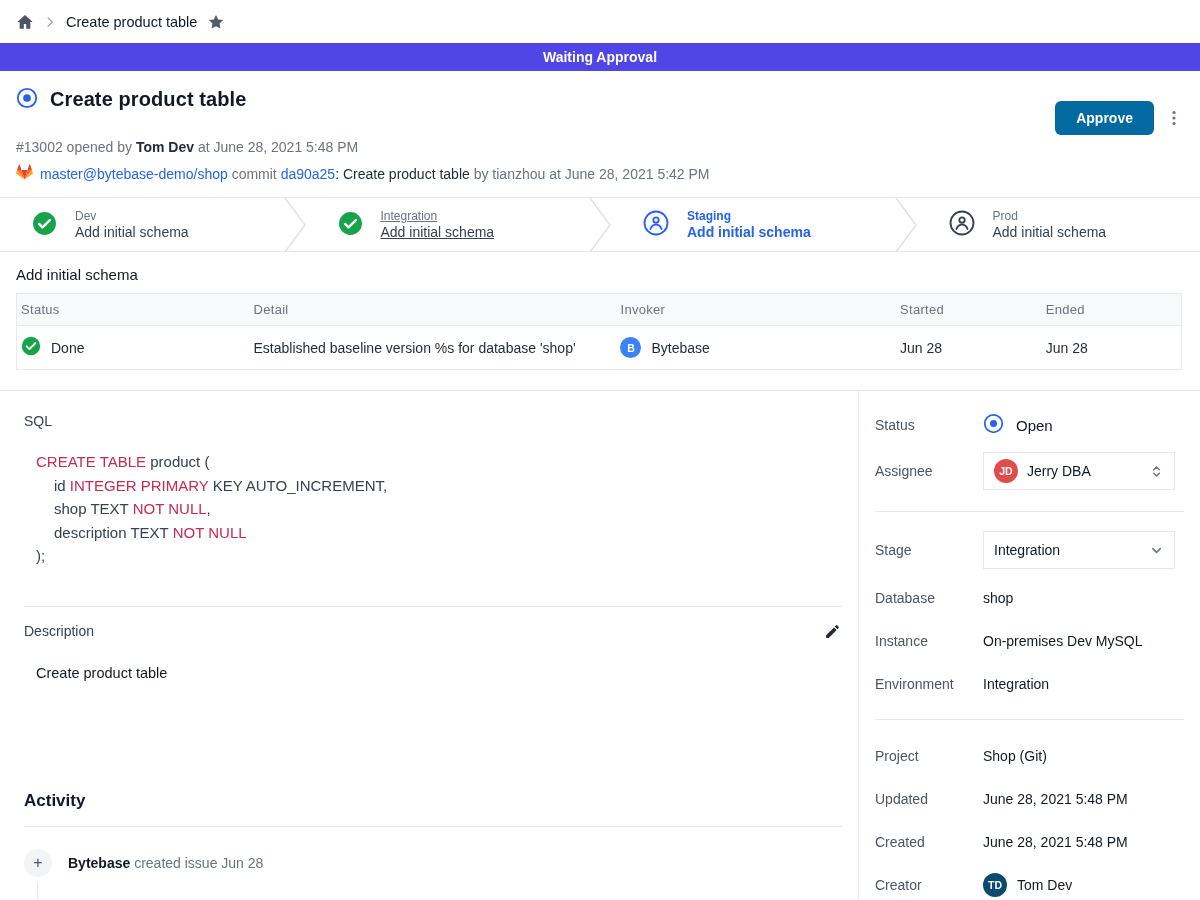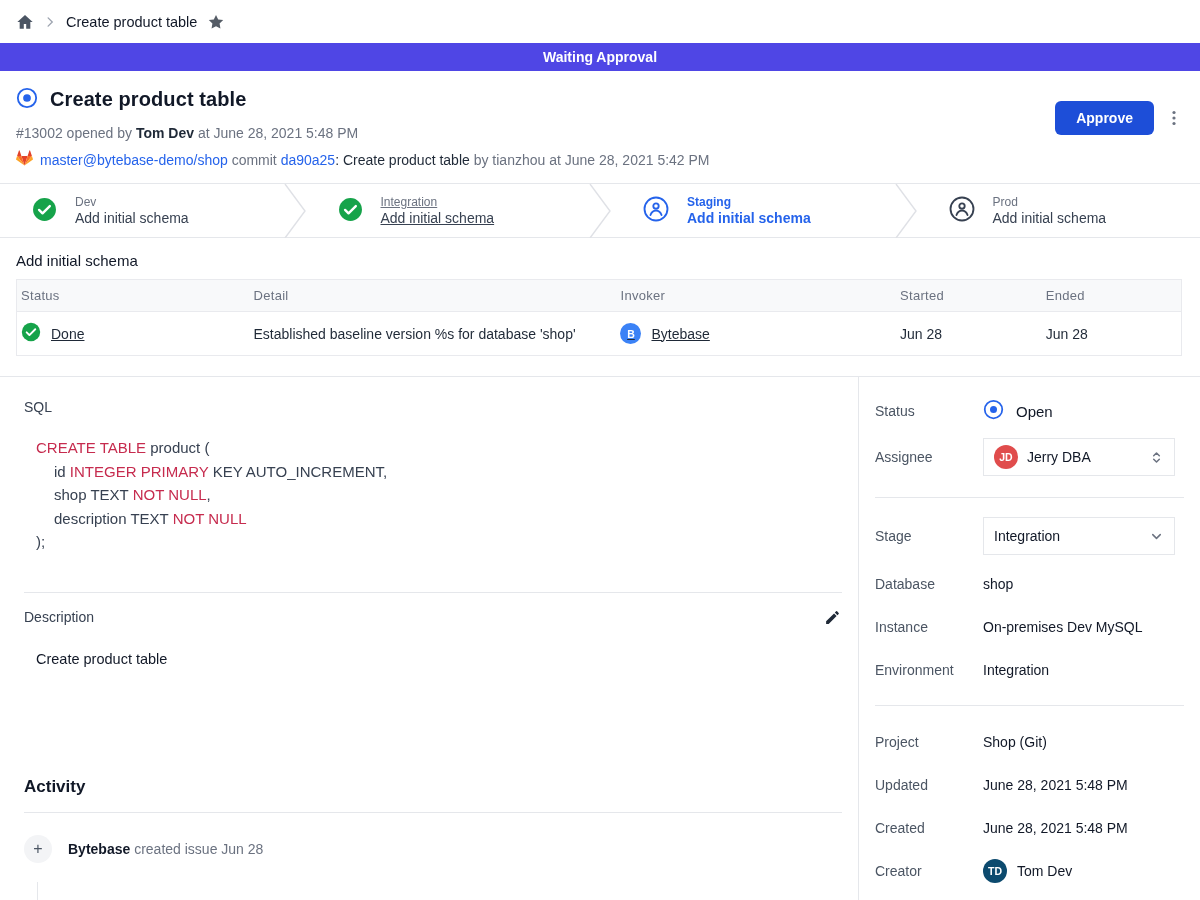--- a/index.html
+++ b/index.html
@@ -16,29 +16,29 @@
   .crumbbar svg { display:block; }
   .crumb-title { font-size:14.5px; color:#111827; }
 
   
   .banner { height:28px; flex:0 0 28px; background:#4f46e5; color:#fff; display:flex; align-items:center; justify-content:center; font-size:14px; font-weight:600; }
 
   
   .header { position:relative; padding:16px 16px 14px 16px; background:#fff; }
   .title-row { display:flex; align-items:center; gap:12px; }
   .issue-title { font-size:20px; font-weight:700; color:#111827; letter-spacing:.1px; }
-  .meta-line { margin-top:13px; font-size:14px; color:#6b7280; }
+  .meta-line { margin-top:27px; font-size:14px; color:#6b7280; }
   .meta-line .dark { color:#1f2937; font-weight:600; }
   .commit-line { margin-top:9px; font-size:14px; color:#6b7280; display:flex; align-items:center; }
   .commit-line .seg { white-space:pre; }
   .commit-line a, .lnk { color:#2563eb; text-decoration:none; cursor:pointer; }
   .commit-line .msg { color:#1f2937; }
   .gitlab-ic { margin-right:7px; flex:0 0 auto; }
   .header-actions { position:absolute; right:14px; top:30px; display:flex; align-items:center; gap:8px; }
-  .btn-approve { background:#1d4ed8; color:#fff; border:none; border-radius:6px; font-family:inherit; font-size:14px; font-weight:600; padding:9px 21px; cursor:pointer; }
+  .btn-approve { background:#0369a1; color:#fff; border:none; border-radius:6px; font-family:inherit; font-size:14px; font-weight:600; padding:9px 21px; cursor:pointer; }
   .kebab { background:none; border:none; cursor:pointer; padding:4px 4px; display:flex; }
 
   
   .pipeline { flex:0 0 55px; height:55px; border-top:1px solid #e5e7eb; border-bottom:1px solid #e5e7eb; display:flex; align-items:stretch; }
   .stage { flex:1 1 0; display:flex; align-items:center; gap:18px; padding-left:32px; min-width:0; cursor:pointer; }
   .stage-texts { display:flex; flex-direction:column; gap:1px; }
   .stage-env { font-size:12px; color:#6b7280; }
   .stage-task { font-size:14px; color:#374151; }
   .stage.done-link .stage-env, .stage.done-link .stage-task { text-decoration:underline; }
   .stage.active .stage-env { color:#2563eb; font-weight:600; }
@@ -49,21 +49,21 @@
   .task-section { padding:14px 18px 20px 16px; }
   .task-title { font-size:15px; color:#111827; margin-bottom:10px; padding-left:0; }
   table.tasks { width:100%; border-collapse:collapse; border:1px solid #e9eaee; }
   table.tasks th { background:#f8f9fa; font-weight:400; font-size:13px; color:#6b7280; text-align:left; padding:8px 0 8px 4px; letter-spacing:.3px; border-bottom:1px solid #e9eaee; }
   table.tasks td { padding:10px 0 10px 4px; font-size:14px; color:#1f2937; background:#fff; }
   th.c-status, td.c-status { width:20%; padding-left:19px; }
   th.c-detail, td.c-detail { width:31.5%; }
   th.c-invoker, td.c-invoker { width:24%; }
   th.c-started, td.c-started { width:12.5%; }
   th.c-ended, td.c-ended { width:12%; }
-  .cell-flex { display:flex; align-items:center; gap:10px;text-decoration:underline; }
+  .cell-flex { display:flex; align-items:center; gap:10px; }
   .avatar { border-radius:50%; color:#fff; display:inline-flex; align-items:center; justify-content:center; font-weight:700; flex:0 0 auto; }
   .avatar.sm { width:21px; height:21px; font-size:10.5px; }
   .avatar.md { width:24px; height:24px; font-size:10.5px; }
   .avatar.blue { background:#3b82f6; }
   .avatar.red { background:#e04c4c; }
   .avatar.teal { background:#0c4a6e; }
 
   
   .main { flex:1 1 auto; display:flex; border-top:1px solid #e5e7eb; min-height:0; }
   .left-col { width:858px; flex:0 0 858px; padding:22px 14px 8px 24px; position:relative; }

